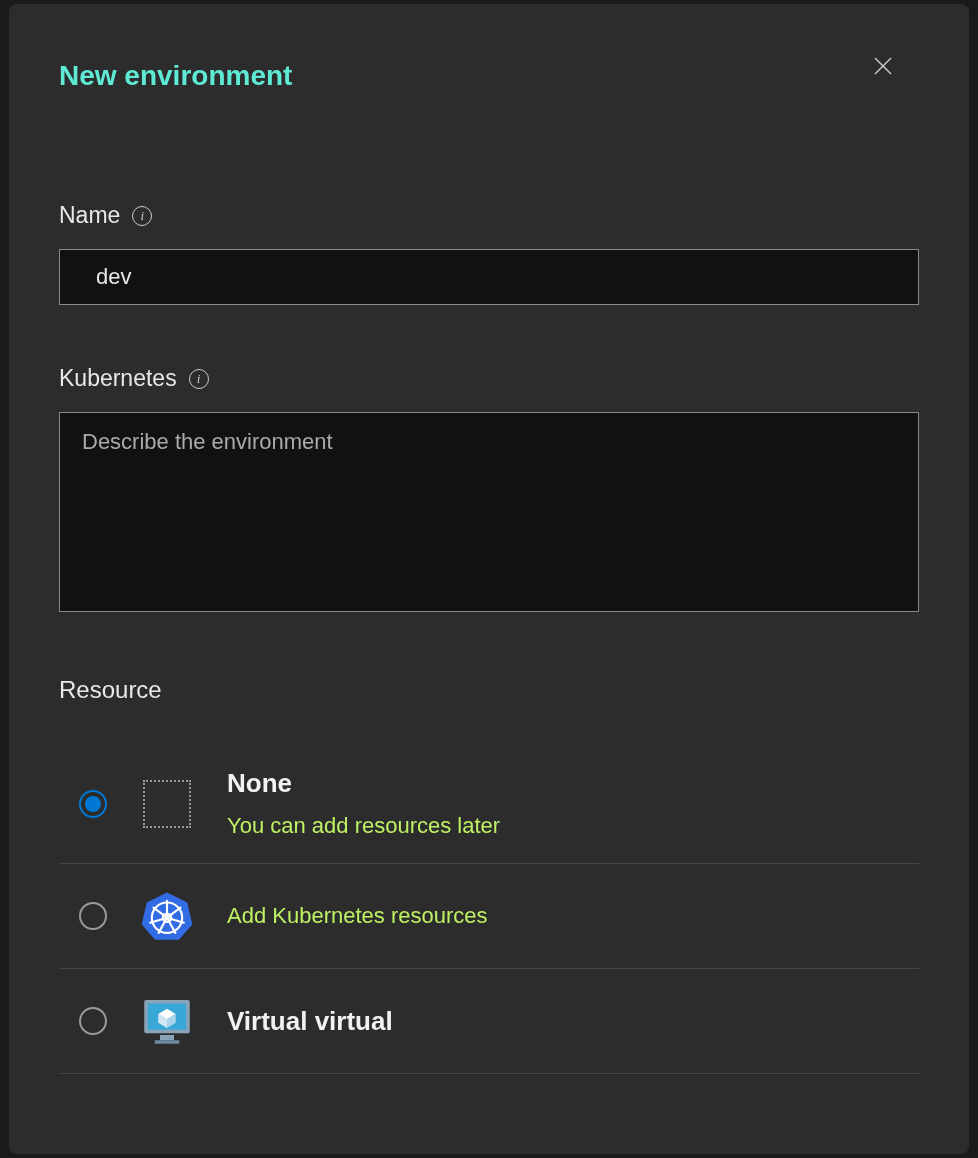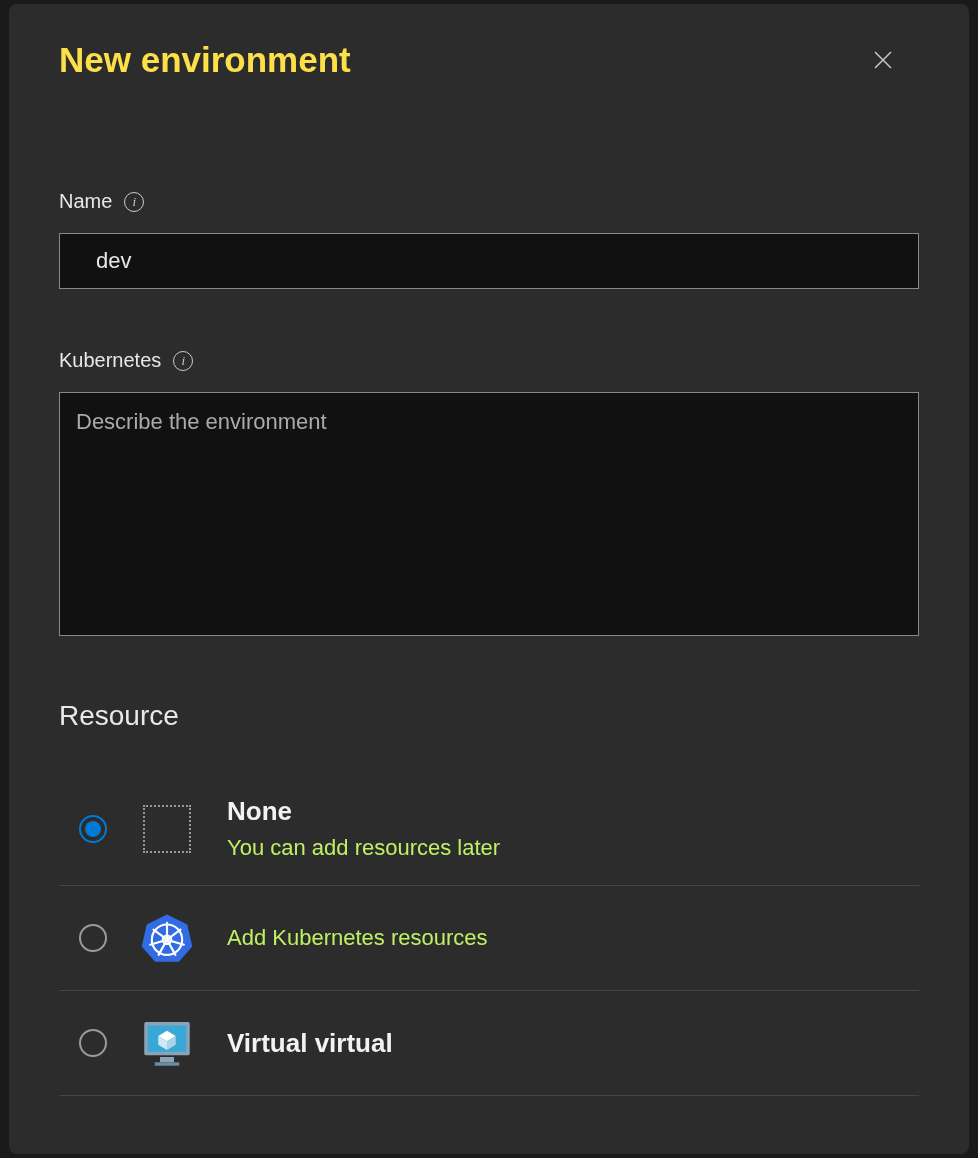--- a/index.html
+++ b/index.html
@@ -24,23 +24,24 @@
       padding: 36px 50px;
       position: relative;
     }
     .header {
       display: flex;
       justify-content: space-between;
       align-items: center;
       margin-bottom: 110px;
     }
     .title {
-      font-size: 35px;
+      font-size: 28px;
       font-weight: 600;
-      color: #fde047;
+      color: #5eead4;
+      margin-top: 20px;
     }
     .close-btn {
       width: 32px;
       height: 32px;
       display: flex;
       align-items: center;
       justify-content: center;
       cursor: pointer;
       color: #cacaca;
       margin-right: 20px;
@@ -52,21 +53,21 @@
     .field-group {
       margin-bottom: 60px;
     }
     .field-label-row {
       display: flex;
       align-items: center;
       gap: 12px;
       margin-bottom: 20px;
     }
     .field-label {
-      font-size: 20px;
+      font-size: 23px;
       color: #e8e8e8;
       font-weight: 400;
       text-align: right;
     }
     .info-icon {
       width: 20px;
       height: 20px;
       border: 1.5px solid #cacaca;
       border-radius: 50%;
       display: inline-flex;
@@ -83,36 +84,36 @@
       background: #111;
       border: 1px solid #888;
       color: #e8e8e8;
       font-size: 22px;
       padding: 14px 36px;
       font-family: inherit;
       outline: none;
     }
     .textarea-input {
       width: 100%;
-      height: 244px;
+      height: 200px;
       background: #111;
       border: 1px solid #888;
       color: #e8e8e8;
       font-size: 22px;
-      padding: 16px 16px;
+      padding: 16px 22px;
       font-family: inherit;
       resize: none;
       outline: none;
     }
     .textarea-input::placeholder,
     .text-input::placeholder {
       color: #aaa;
     }
     .section-label {
-      font-size: 28px;
+      font-size: 24px;
       color: #e8e8e8;
       margin-bottom: 40px;
       font-weight: 400;
     }
     .resource-option {
       display: flex;
       align-items: center;
       gap: 32px;
       padding: 24px 0;
       border-bottom: 1px solid #444;
@@ -143,21 +144,21 @@
       width: 56px;
       height: 56px;
       display: flex;
       align-items: center;
       justify-content: center;
       flex-shrink: 0;
     }
     .resource-text {
       display: flex;
       flex-direction: column;
-      gap: 8px;
+      gap: 14px;
     }
     .resource-title {
       font-size: 26px;
       font-weight: 600;
       color: #f2f2f2;
     }
     .resource-desc {
       font-size: 22px;
       color: #bef264;
       font-weight: 400;

